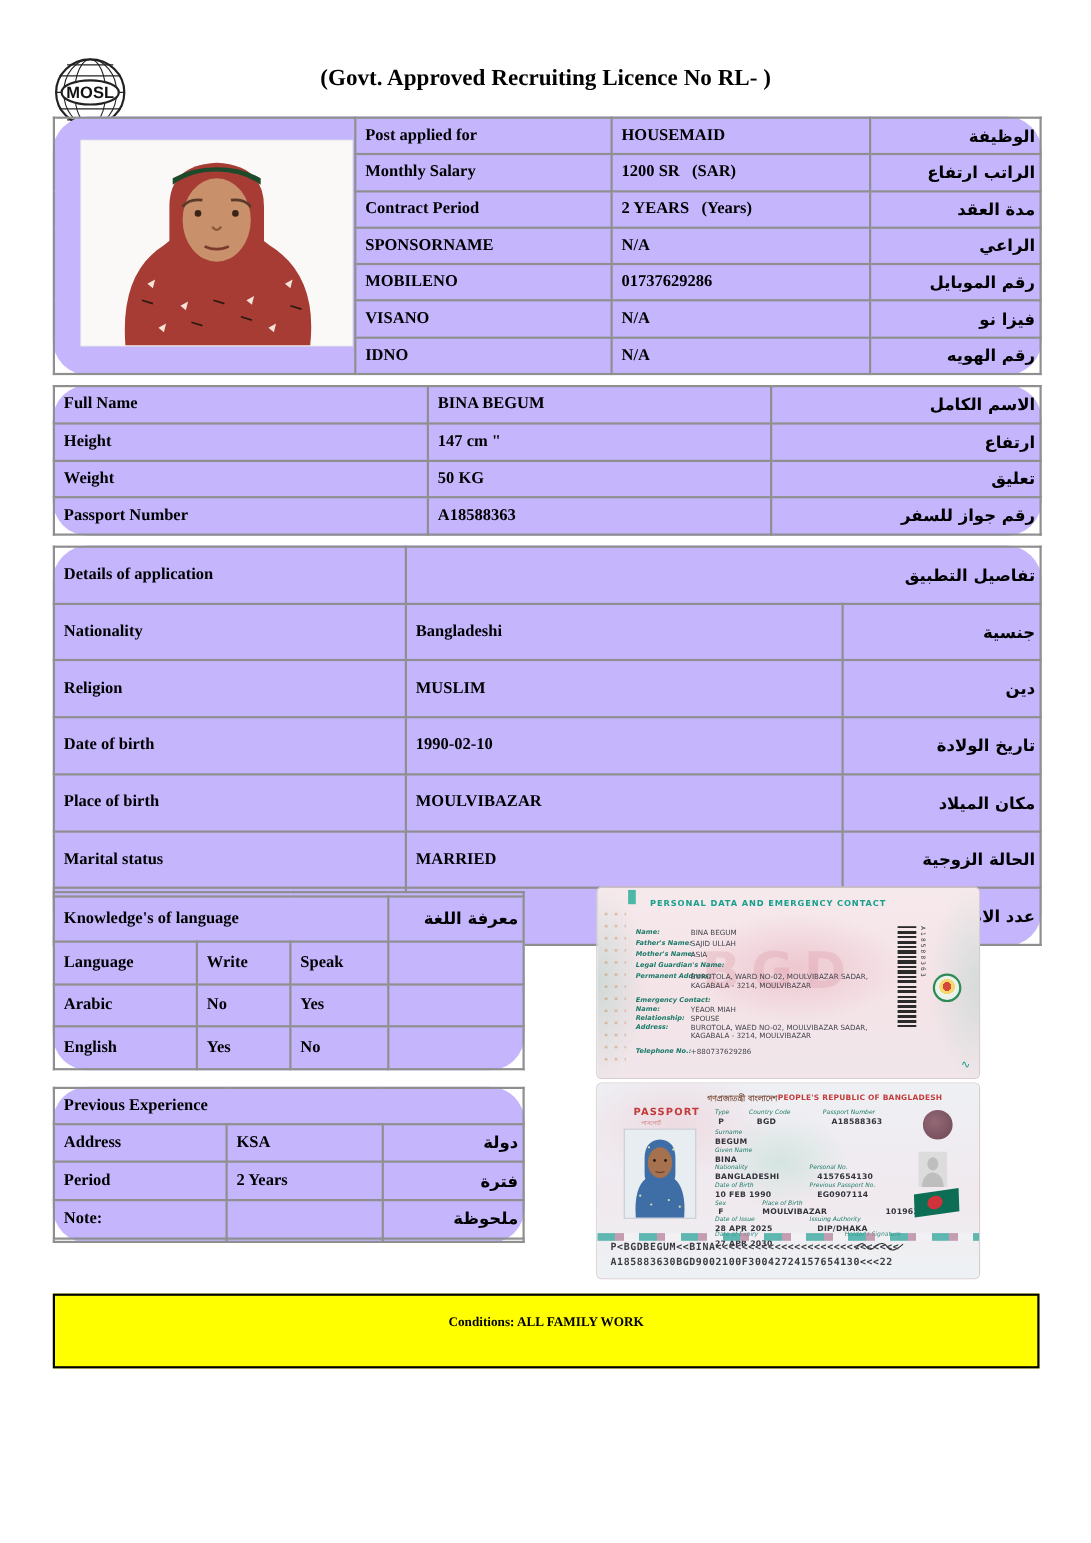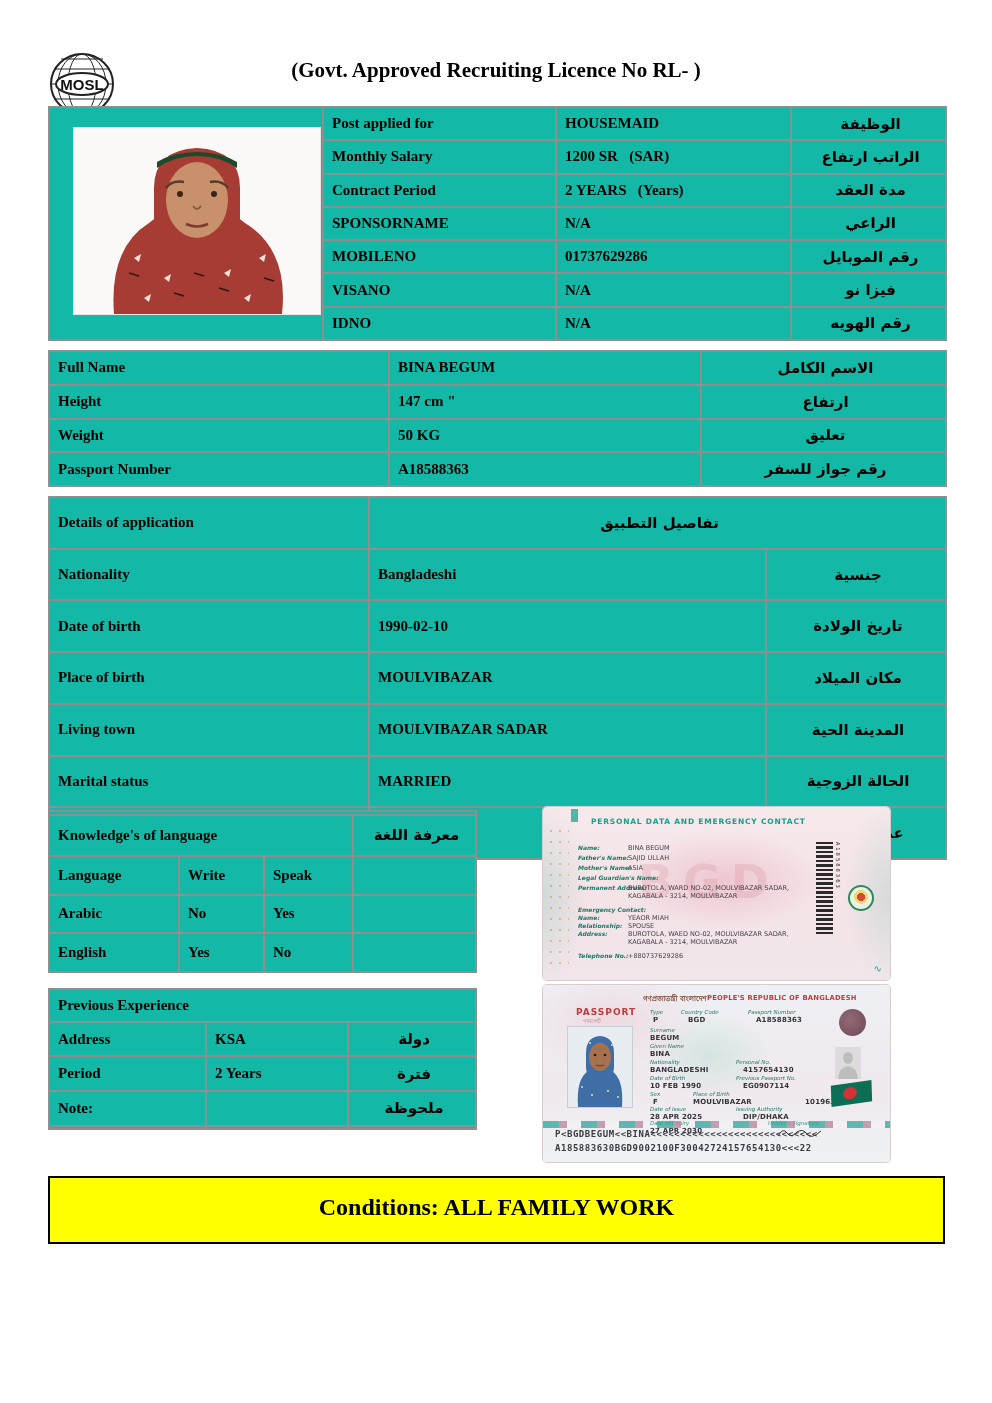--- a/index.html
+++ b/index.html
@@ -3,24 +3,24 @@
 <meta charset="utf-8">
 <style>
   html,body{margin:0;padding:0;background:#fff;}
   #page{position:relative;width:992px;height:1403px;background:#fff;font-family:"Liberation Serif",serif;overflow:hidden;}
 
   
   #title{position:absolute;top:58px;left:0;width:100%;text-align:center;font-size:21px;font-weight:bold;color:#000;}
   #logo{position:absolute;left:46px;top:50px;width:72px;height:68px;}
 
   
-  table.doc{border-collapse:collapse;table-layout:fixed;position:absolute;background:#14b8a6;}
+  table.doc{border-collapse:collapse;table-layout:fixed;position:absolute;background:#c4b5fd;border-radius:32px;}
   table.doc td{border:2px solid #8f8f8f;font-weight:bold;font-size:15px;color:#000;vertical-align:middle;padding:0 4px 0 8px;overflow:hidden;}
   td.ar{font-family:"DejaVu Sans",sans-serif;font-size:12.5px;text-align:left;direction:rtl;unicode-bidi:embed;text-align:left;}
-  td.ar{text-align:center;}
+  td.ar{text-align:right;}
   td.photo-cell{padding:0;position:relative;}
 
   #t1{left:48px;top:106px;width:897px;height:235px;}
   #t2{left:48px;top:350px;width:897px;height:137px;}
   #t3{left:48px;top:496px;width:897px;height:364px;}
   #tlang{left:48px;top:810px;width:427px;height:163px;}
   #texp{left:48px;top:988px;width:427px;height:142px;}
 
   
   #main-photo{position:absolute;left:24px;top:20px;width:246px;height:186px;background:#fdfdfd;box-shadow:0 0 0 1px #e8e8e8;}
@@ -68,21 +68,21 @@
   #flag{position:absolute;left:288px;top:98px;width:41px;height:21px;background:#0b6e55;transform:rotate(-8deg) skewX(-6deg);}
   #flag .c{position:absolute;left:12px;top:4px;width:14px;height:12px;border-radius:50%;background:#d0343a;}
   #holo-strip{position:absolute;left:0;top:136px;width:100%;height:7px;opacity:.8;
     background:repeating-linear-gradient(90deg,#3aa9a0 0 16px,#b98aa0 16px 24px,rgba(255,255,255,.2) 24px 38px);}
   .mrz{position:absolute;left:12px;font:bold 9px "DejaVu Sans Mono",monospace;color:#3a3a42;letter-spacing:.55px;white-space:nowrap;}
   #mrz1{top:144px;} #mrz2{top:158px;}
   #sig-svg{position:absolute;left:232px;top:140px;}
 
   
   #conditions{position:absolute;left:48px;top:1176px;width:893px;height:64px;background:#ffff00;border:2px solid #000;}
-  #conditions .txt{margin-top:16px;text-align:center;font-size:24px;font-weight:bold;color:#000;}
+  #conditions .txt{margin-top:16px;text-align:center;font-size:12px;font-weight:bold;color:#000;}
 </style>
 </head>
 <body>
 
 <div id="page">
 
   <div id="logo">
     <svg width="72" height="68" viewBox="0 0 72 68">
       <ellipse cx="36" cy="34" rx="31" ry="30" fill="none" stroke="#222" stroke-width="2"></ellipse>
       <ellipse cx="36" cy="34" rx="14" ry="30" fill="none" stroke="#222" stroke-width="1"></ellipse>
@@ -211,33 +211,33 @@
         <tr>
       <td class="lbl">Details of application</td>
       <td class="ar" colspan="2">تفاصيل التطبيق</td>
     </tr>
     <tr>
       <td class="lbl">Nationality</td>
       <td class="val">Bangladeshi</td>
       <td class="ar">جنسية</td>
     </tr>
     <tr>
+      <td class="lbl">Religion</td>
+      <td class="val">MUSLIM</td>
+      <td class="ar">دين</td>
+    </tr>
+    <tr>
       <td class="lbl">Date of birth</td>
       <td class="val">1990-02-10</td>
       <td class="ar">تاريخ الولادة</td>
     </tr>
     <tr>
       <td class="lbl">Place of birth</td>
       <td class="val">MOULVIBAZAR</td>
       <td class="ar">مكان الميلاد</td>
-    </tr>
-    <tr>
-      <td class="lbl">Living town</td>
-      <td class="val">MOULVIBAZAR SADAR</td>
-      <td class="ar">المدينة الحية</td>
     </tr>
     <tr>
       <td class="lbl">Marital status</td>
       <td class="val">MARRIED</td>
       <td class="ar">الحالة الزوجية</td>
     </tr>
     <tr>
       <td class="lbl">No. of children</td>
       <td class="val">3</td>
       <td class="ar">عدد الاطفال</td>

